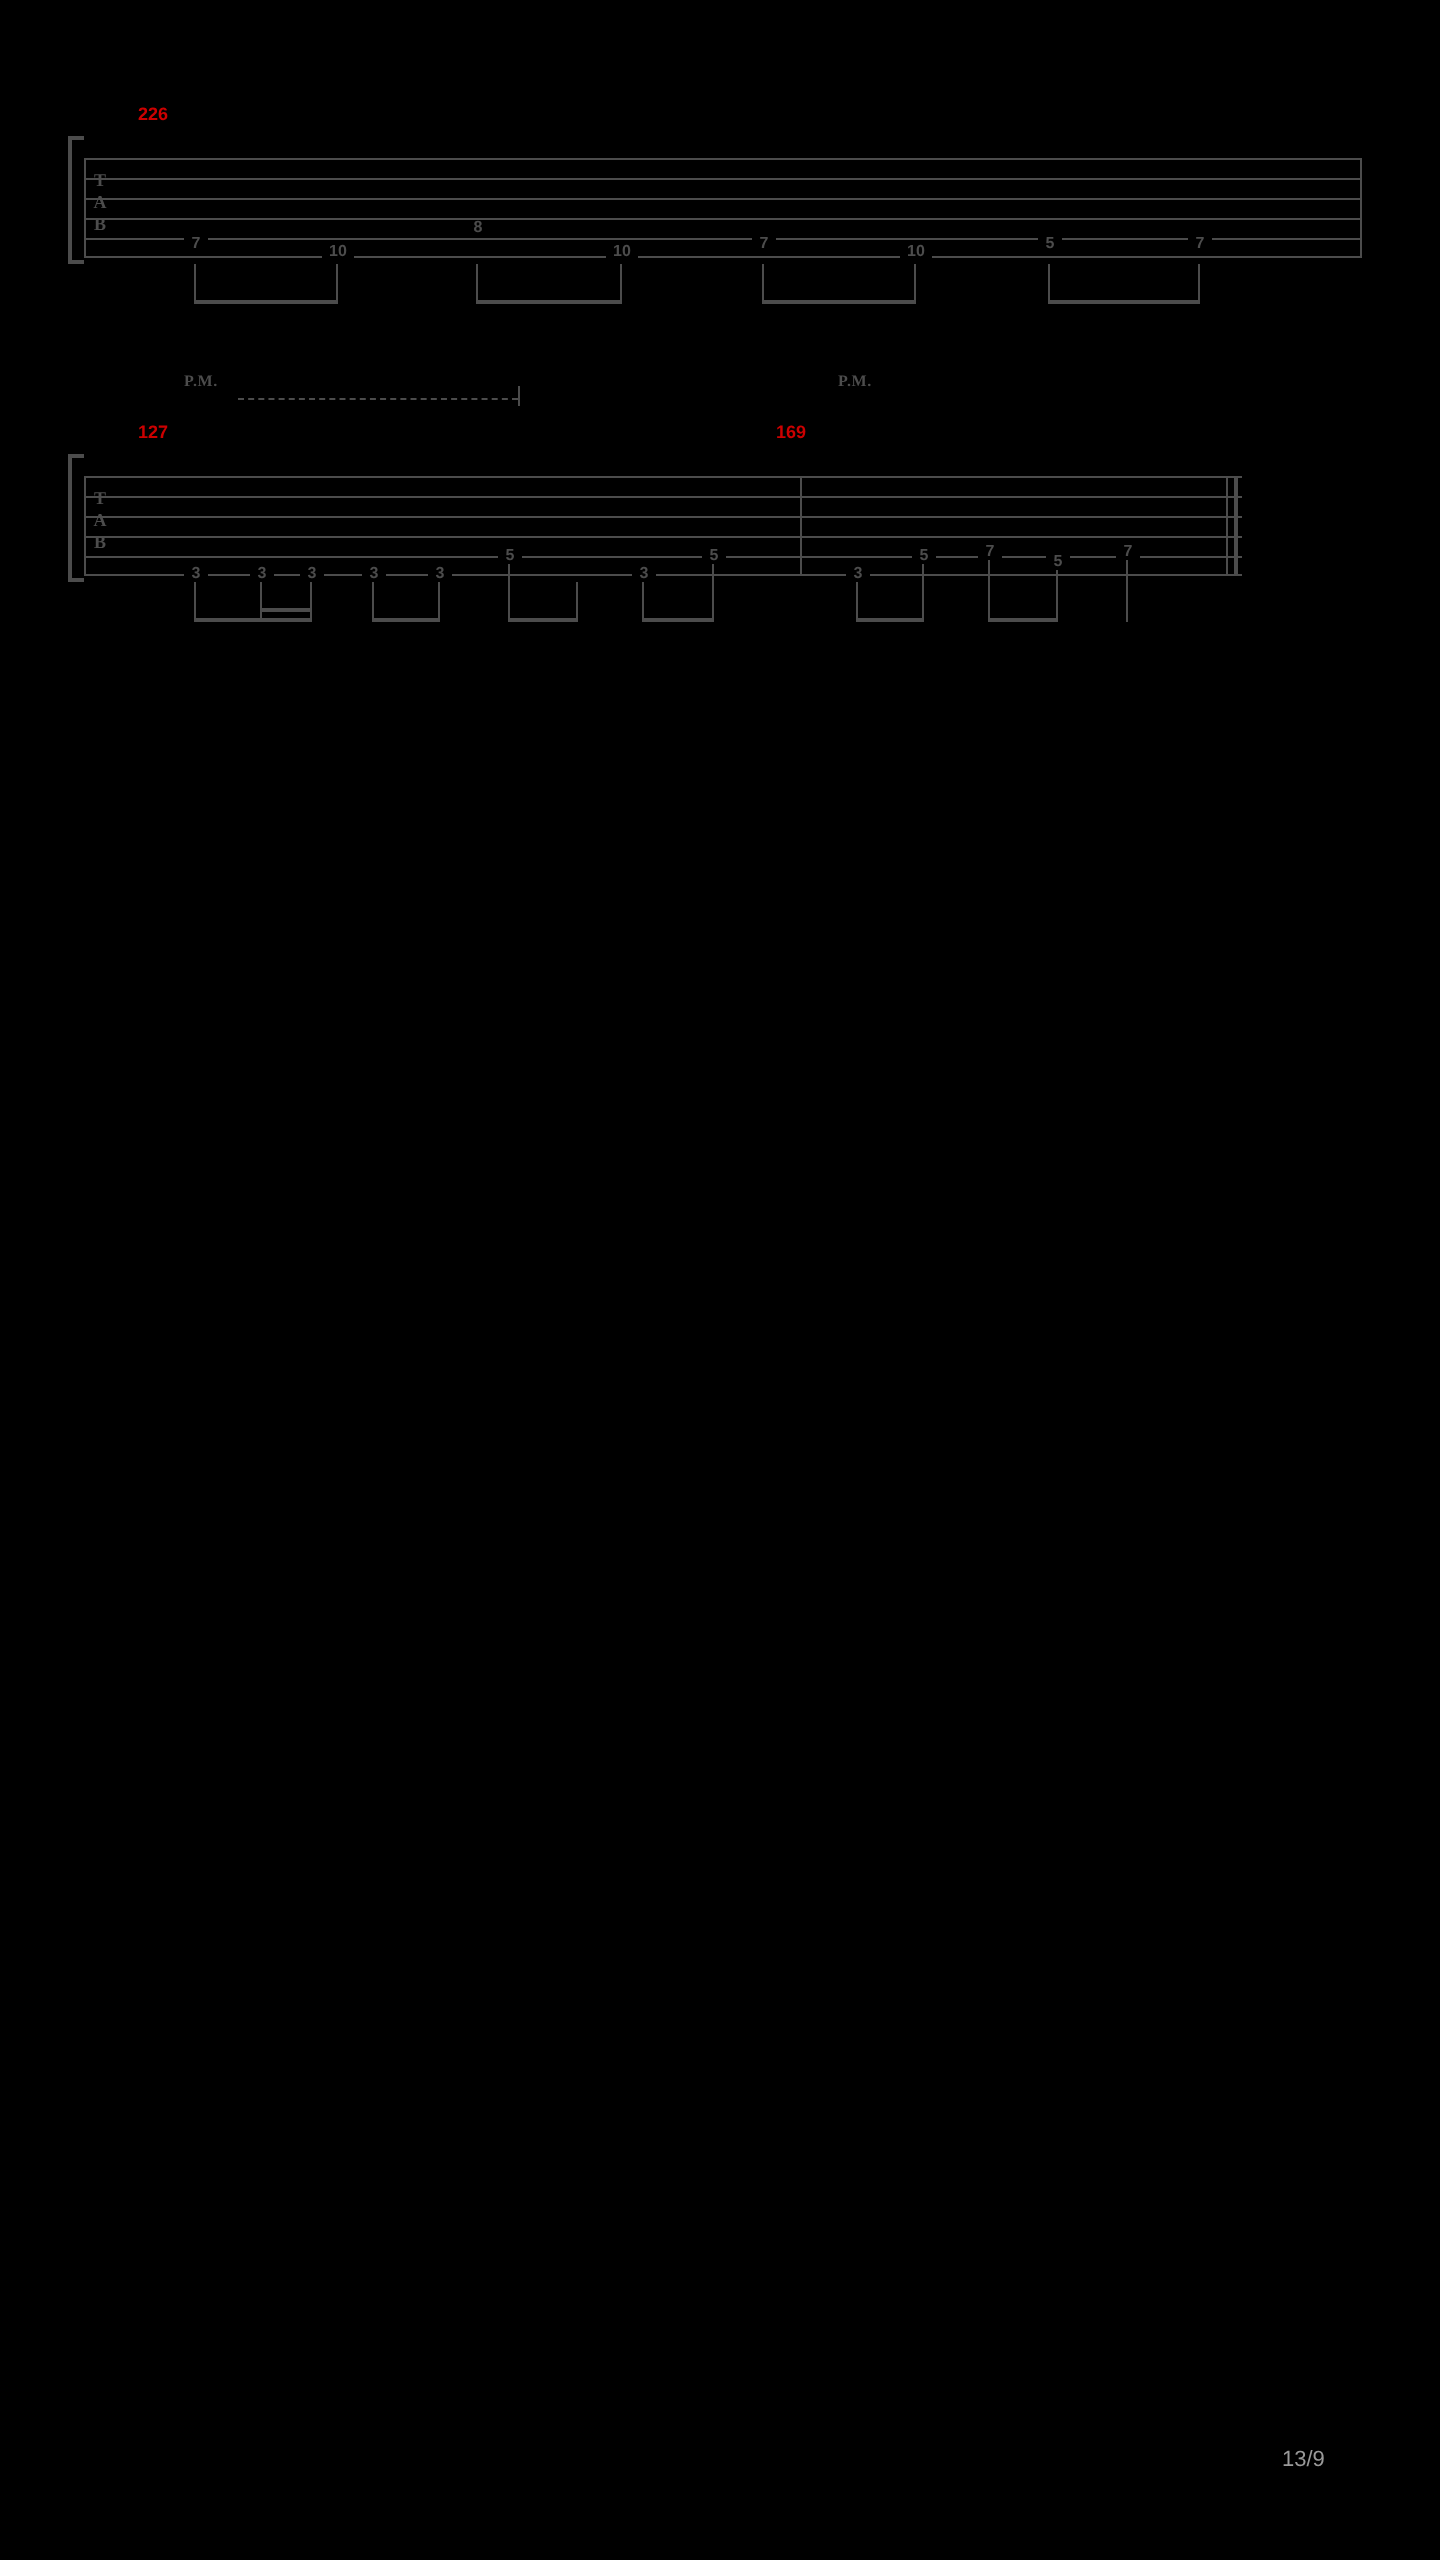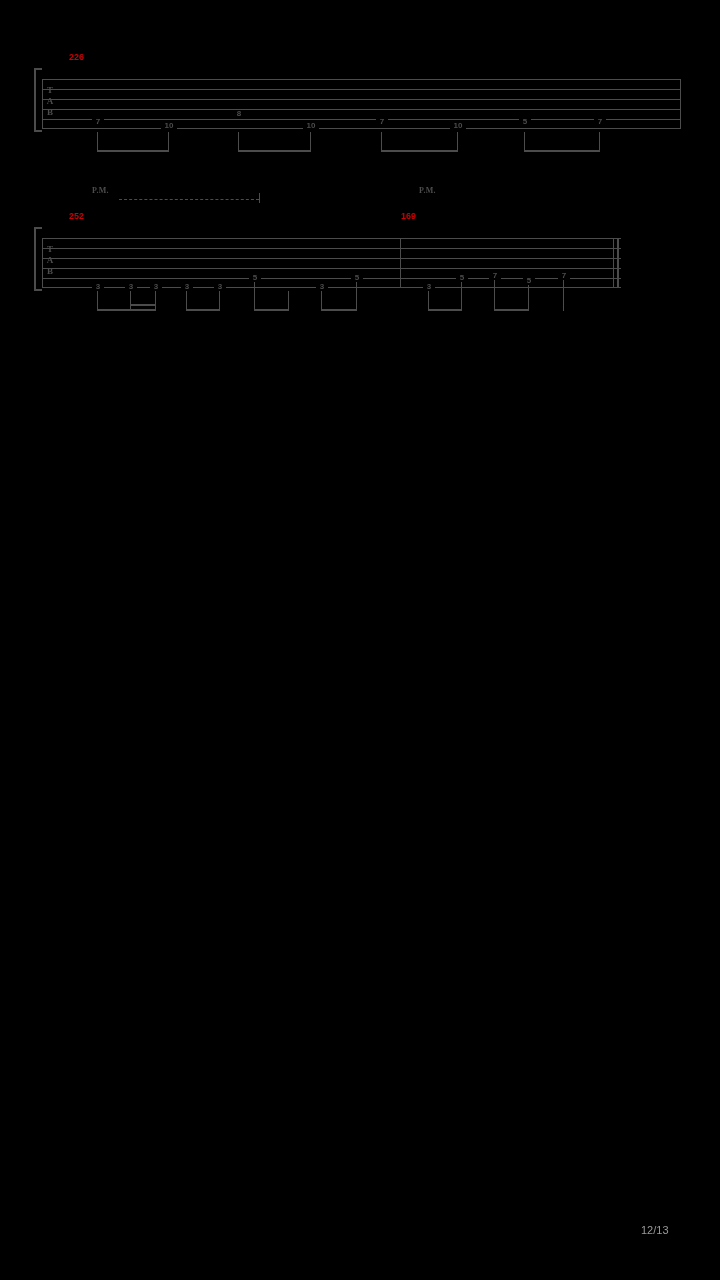--- a/index.html
+++ b/index.html
@@ -167,22 +167,22 @@
   </div>
 
   <div class="system" style="left:0; top:0; width:720px; height:200px;">
 
     <div class="pm-label" style="left:92px; top:186px;">P.M.</div>
     <div class="pm-dash" style="left:119px; top:199px; width:140px;"></div>
     <div class="pm-end" style="left:259px; top:193px; height:10px;"></div>
 
     <div class="pm-label" style="left:419px; top:186px;">P.M.</div>
 
-    <div class="measure-number" style="left:69px; top:211px;">252</div>
-    <div class="measure-number" style="left:401px; top:211px;">169</div>
+    <div class="measure-number" style="left:69px; top:211px;">127</div>
+    <div class="measure-number" style="left:388px; top:211px;">169</div>
 
     <div class="bracket" style="left:34px; top:227px; height:60px;"></div>
 
     <div class="staff-lines">
       <div class="staff-line" style="top:238px; left:42px; width:579px;"></div>
       <div class="staff-line" style="top:248px; left:42px; width:579px;"></div>
       <div class="staff-line" style="top:258px; left:42px; width:579px;"></div>
       <div class="staff-line" style="top:268px; left:42px; width:579px;"></div>
       <div class="staff-line" style="top:278px; left:42px; width:579px;"></div>
       <div class="staff-line" style="top:287px; left:42px; width:579px;"></div>
@@ -234,15 +234,15 @@
     <div class="stem" style="left:461px; top:282px; height:29px;"></div>
     <div class="beam" style="left:428px; top:309px; width:34px;"></div>
 
     <div class="stem" style="left:494px; top:280px; height:31px;"></div>
     <div class="stem" style="left:528px; top:285px; height:26px;"></div>
     <div class="beam" style="left:494px; top:309px; width:35px;"></div>
 
     <div class="stem" style="left:563px; top:280px; height:31px;"></div>
   </div>
 
-  <div class="page-number" style="left:641px; top:1224px;">12/13</div>
+  <div class="page-number" style="left:641px; top:1224px;">13/9</div>
 
 </div>
 
 </body></html>

